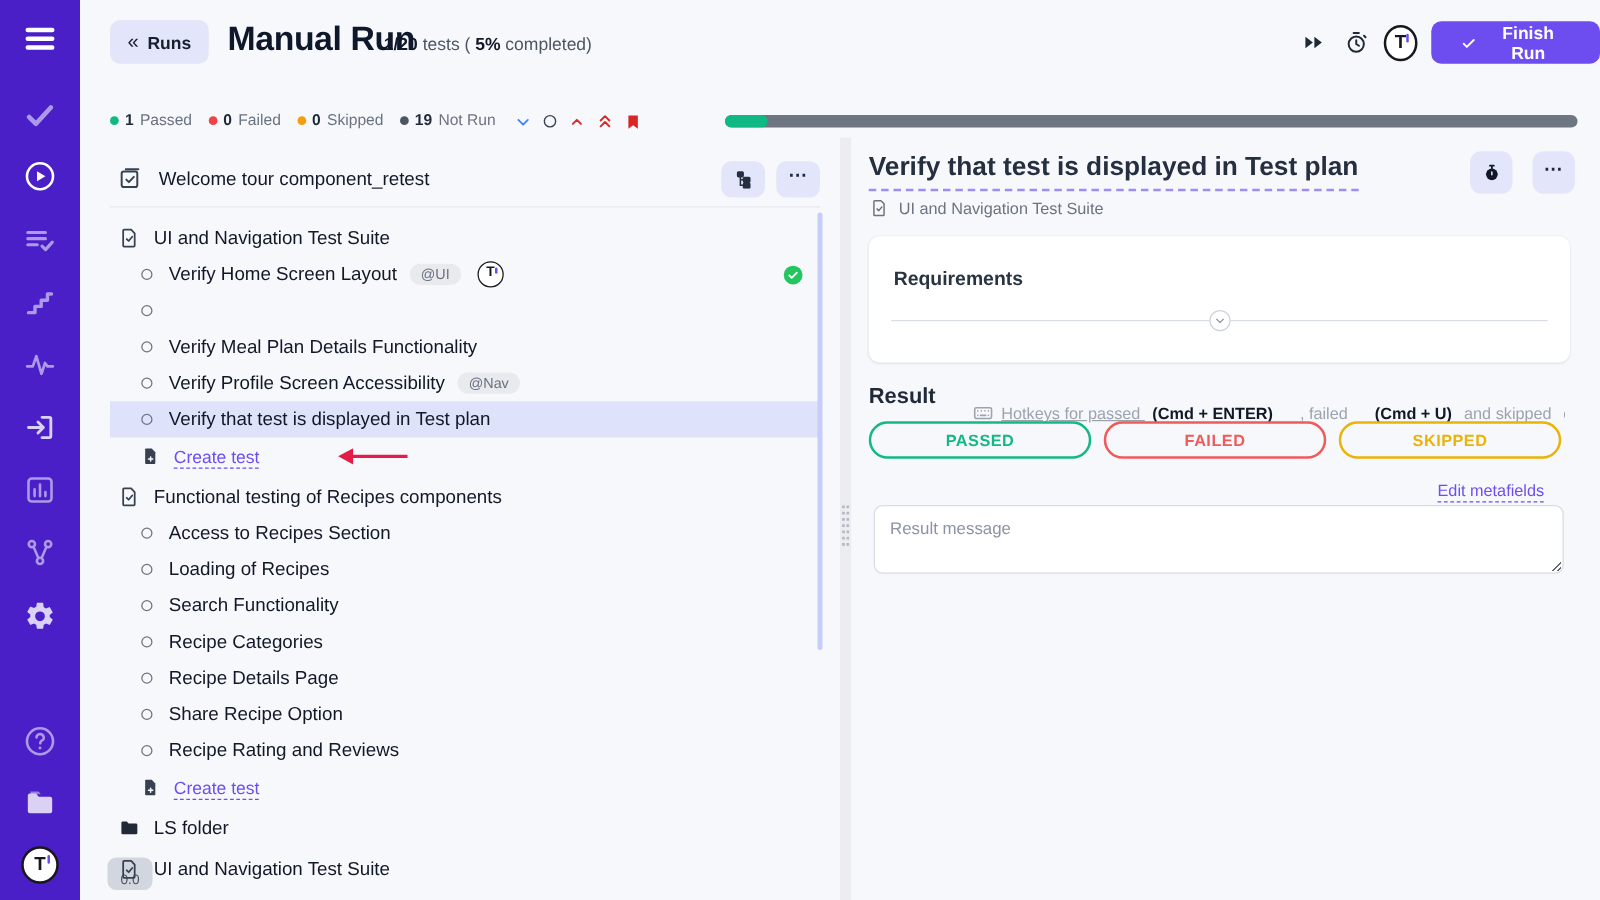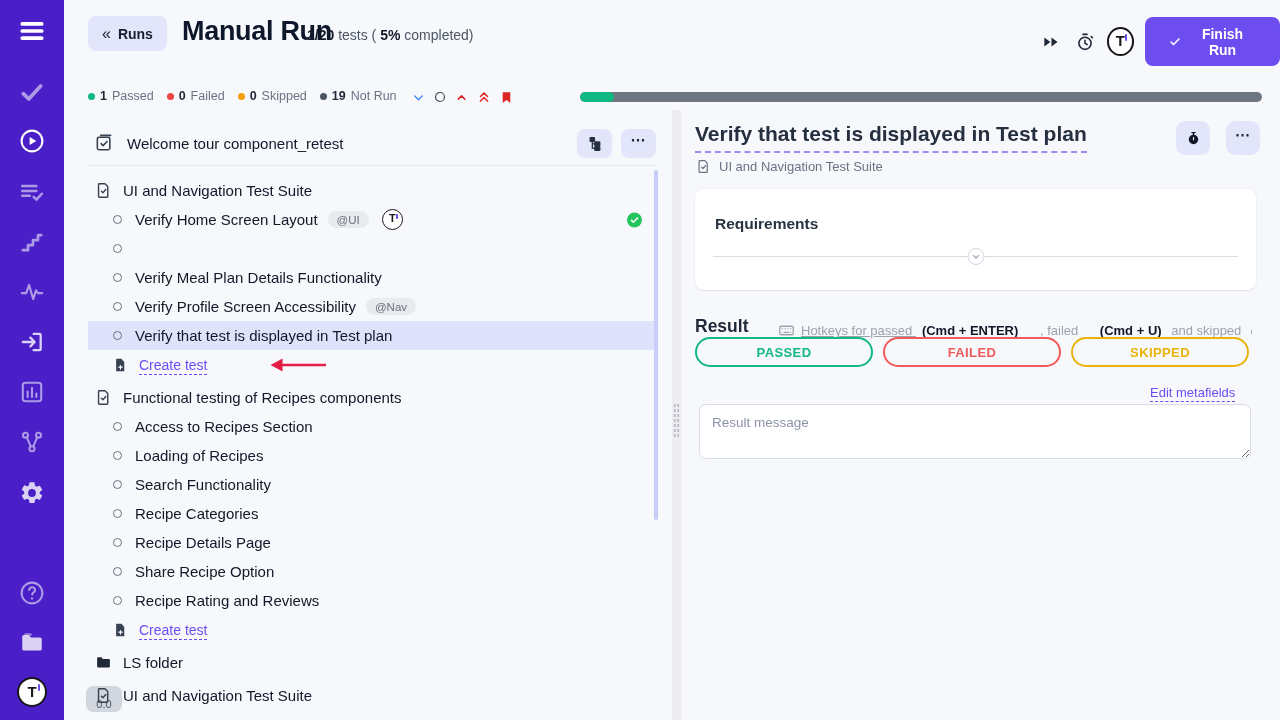--- a/index.html
+++ b/index.html
@@ -20,21 +20,21 @@
   
   .btn-back { position:absolute; left:88px; top:16px; height:35px; padding:0 14px; background:#e3e6fa; border:none;
               border-radius:8px; font-family:inherit; font-size:14px; font-weight:600; color:#181f2e; display:flex; align-items:center; gap:7px; cursor:pointer; }
   .btn-back .chev { font-size:16px; font-weight:400; }
   .page-title { position:absolute; left:182px; top:16px; font-size:27px; font-weight:800; color:#0f172a; letter-spacing:-.3px; }
   .tests-info { position:absolute; left:307px; top:27px; font-size:14px; color:#4b5563; }
   .tests-info b { color:#111827; font-weight:700;text-align:right; }
   .top-actions { position:absolute; left:1040px; top:17px; display:flex; align-items:center; gap:11px; }
   .icon-btn-plain { width:24px; height:24px; color:#1f2937; background:none; border:none; cursor:pointer; display:flex; align-items:center; justify-content:center; }
   .icon-btn-plain svg { width:20px; height:20px; }
-  .btn-finish { height:49px; padding:0 24px; background:#6d4df0; color:#fff; border:none; border-radius:8px;
+  .btn-finish { height:34px; padding:0 24px; background:#6d4df0; color:#fff; border:none; border-radius:8px;
                 font-family:inherit; font-size:14px; font-weight:600; display:flex; align-items:center; gap:8px; cursor:pointer; }
 
   
   .run-stats { position:absolute; left:88px; top:89px; display:flex; align-items:center; gap:13px; font-size:12.5px; }
   .stat { display:flex; align-items:center; gap:5px; }
   .stat .sdot { width:7px; height:7px; border-radius:50%; }
   .stat b { color:#1f2937; font-weight:700; }
   .stat span { color:#6b7280; }
   .status-icons { position:absolute; left:412px; top:89px; display:flex; align-items:center; gap:9px; height:16px; }
   .status-icons svg { display:block; }
@@ -93,21 +93,21 @@
   .d-suite svg { width:15px; height:15px; }
 
   .req-card { position:absolute; left:695px; top:189px; width:561px; height:101px; background:#fff; border-radius:9px;
               box-shadow:0 1px 2px rgba(16,24,40,.07), 0 0 0 1px rgba(16,24,40,.02); }
   .req-title { position:absolute; left:20px; top:26px; font-size:15.5px; font-weight:700; color:#2a3342; }
   .req-div { position:absolute; left:18px; right:18px; top:67px; height:1px; background:#d9dde5; }
   .req-toggle { position:absolute; left:50%; top:59px; transform:translateX(-50%); width:17px; height:17px; background:#fff;
                 border:1px solid #d0d5dd; border-radius:50%; display:flex; align-items:center; justify-content:center; color:#98a2b3; cursor:pointer; }
   .req-toggle svg { width:9px; height:9px; }
 
-  .result-title { position:absolute; left:695px; top:316px; font-size:17.5px; font-weight:700; color:#1f2937; }
+  .result-title { position:absolute; left:695px; top:306px; font-size:17.5px; font-weight:700; color:#1f2937; }
   .hotkeys { position:absolute; left:778px; top:311px; width:474px; font-size:13px; color:#9ca3af; white-space:nowrap; overflow:hidden;
              display:flex; align-items:center; gap:6px; }
   .hotkeys svg { flex:0 0 auto; width:17px; height:17px; }
   .hotkeys .hb { color:#111827; font-weight:600; }
   .result-btns { position:absolute; left:695px; top:337px; display:flex; gap:10px; }
   .result-btn { width:178px; height:30px; background:transparent; border:2px solid; border-radius:15px;
                 font-family:inherit; font-size:13px; font-weight:700; letter-spacing:.4px; cursor:pointer; }
 
   .edit-meta { position:absolute; left:1150px; top:385px; font-size:13px; color:#6d4df0; text-decoration:underline dashed;
                text-underline-offset:4px; text-decoration-thickness:1px; cursor:pointer; }

